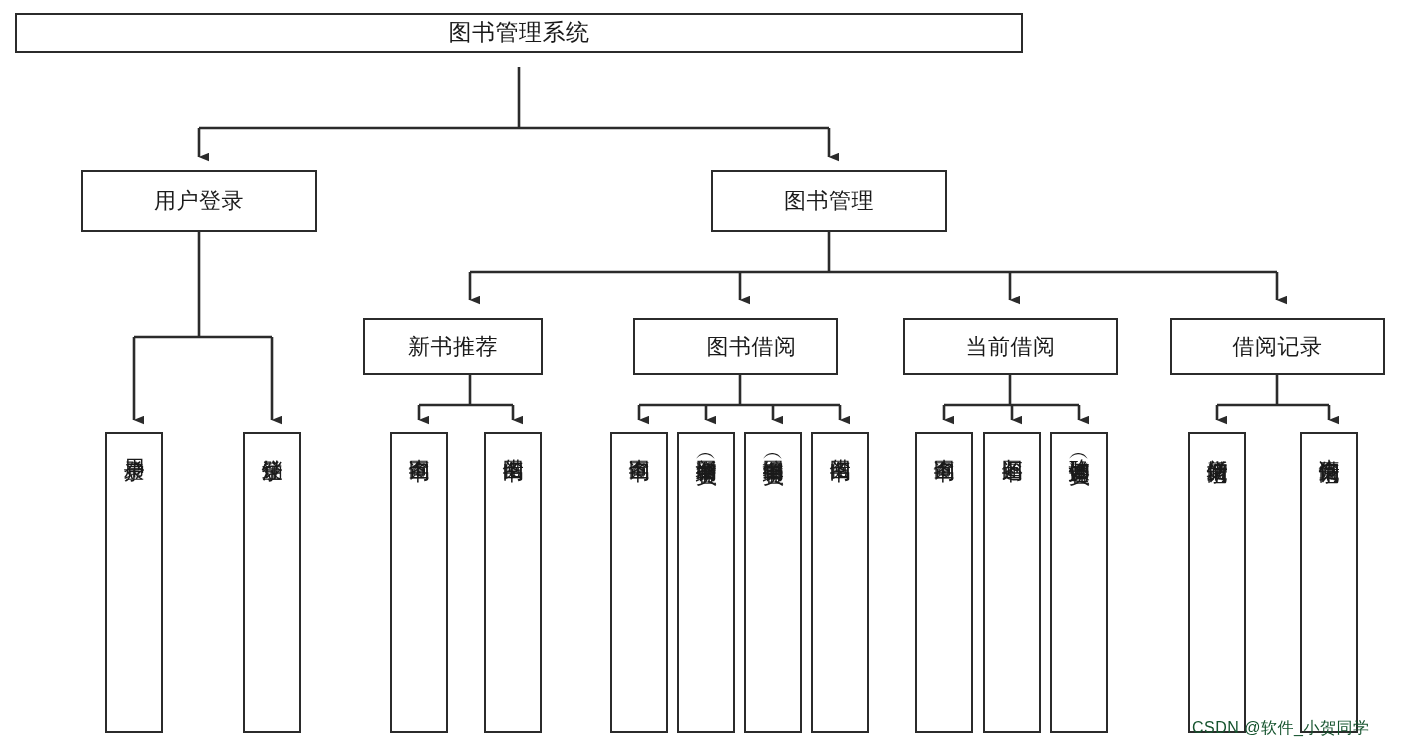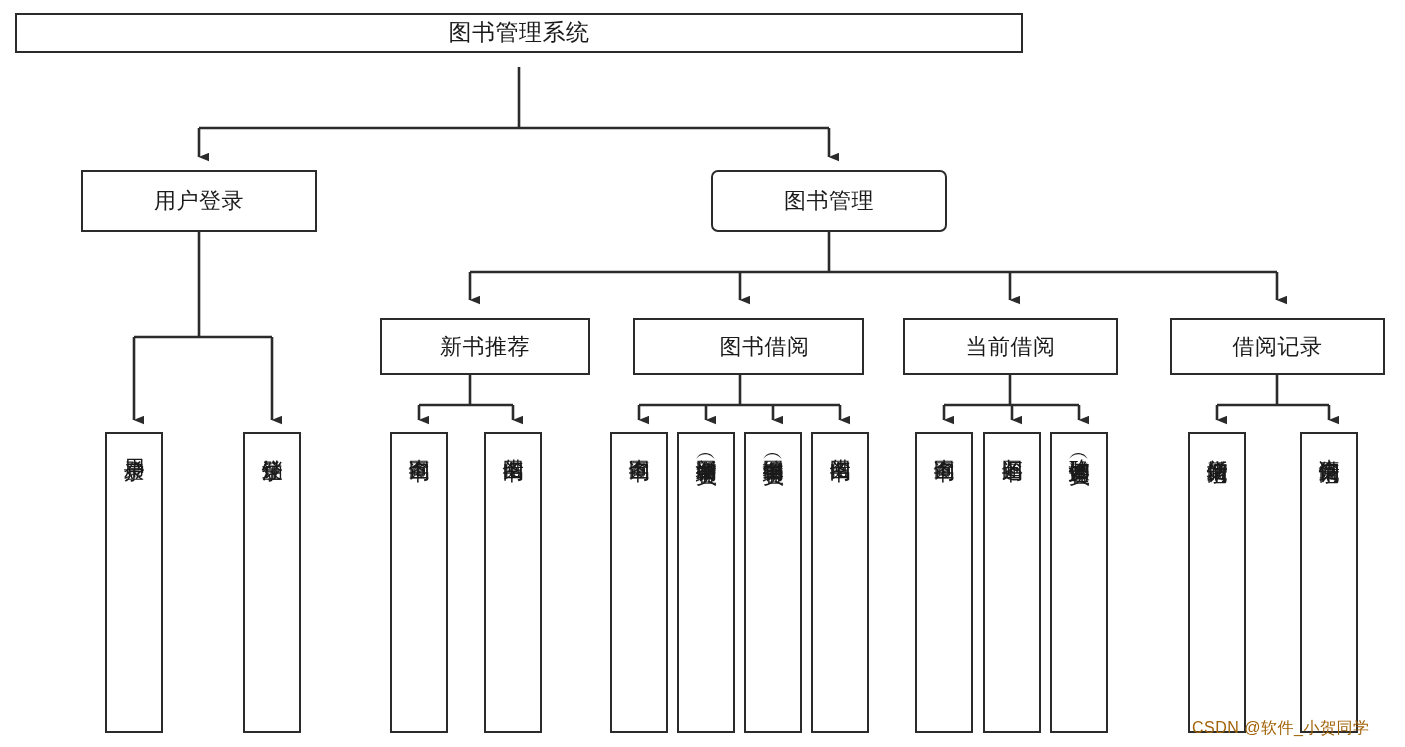--- a/index.html
+++ b/index.html
@@ -56,21 +56,21 @@
   .node.vert .lbl {
     writing-mode: vertical-rl;
     text-orientation: upright;
     font-size: 21px;
     line-height: 1.06;
     letter-spacing: 1px;
     white-space: nowrap;
   }
   .watermark {
     position: absolute;
-    color: #a16207;
+    color: #14532d;
     font-size: 16px;
     letter-spacing: 0.5px;
     white-space: nowrap;
     user-select: none;
   }
 </style>
 </head>
 <body>
 
 <div id="canvas">
@@ -125,28 +125,28 @@
     </g>
   </svg>
 
   <div class="node root horiz" style="left:15px; top:13px; width:1008px; height:40px;">
     <span class="lbl">图书管理系统</span>
   </div>
 
   <div class="node horiz" style="left:81px; top:170px; width:236px; height:62px;">
     <span class="lbl">用户登录</span>
   </div>
-  <div class="node horiz" style="left:711px; top:170px; width:236px; height:62px;border-radius:7px;">
+  <div class="node horiz" style="left:711px; top:170px; width:236px; height:62px;">
     <span class="lbl">图书管理</span>
   </div>
 
-  <div class="node horiz" style="left:380px; top:318px; width:210px; height:57px;">
+  <div class="node horiz" style="left:363px; top:318px; width:180px; height:57px;">
     <span class="lbl">新书推荐</span>
   </div>
-  <div class="node horiz" style="left:633px; top:318px; width:231px; height:57px;padding-left:32px;">
+  <div class="node horiz" style="left:633px; top:318px; width:205px; height:57px;padding-left:32px;">
     <span class="lbl">图书借阅</span>
   </div>
   <div class="node horiz" style="left:1170px; top:318px; width:215px; height:57px;">
     <span class="lbl">借阅记录</span>
   </div>
   <div class="node horiz" style="left:903px; top:318px; width:215px; height:57px;">
     <span class="lbl">当前借阅</span>
   </div>
 
   <div class="node vert" style="left:105px; top:432px; width:58px; height:301px;">

